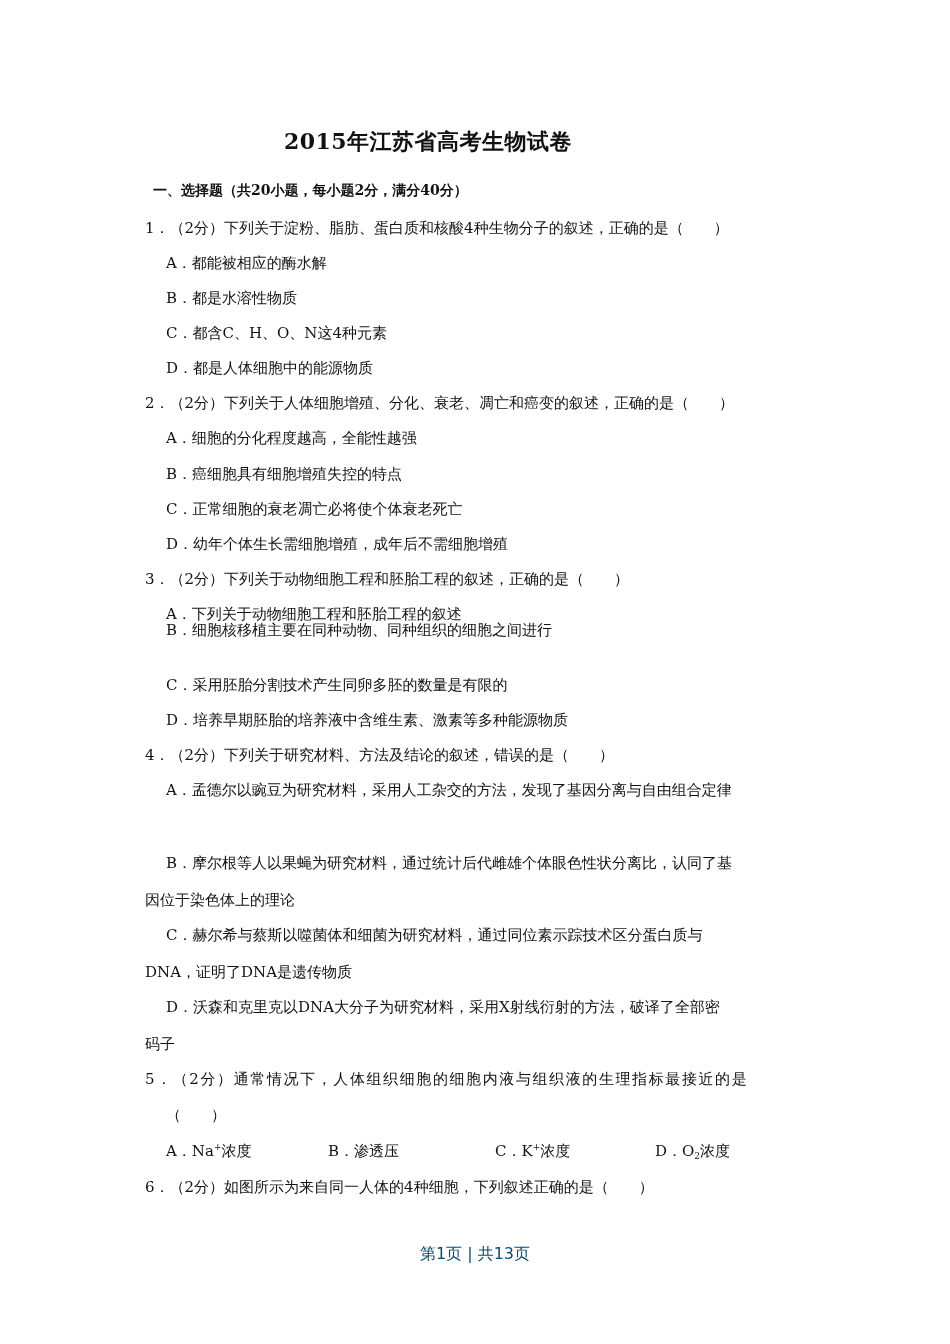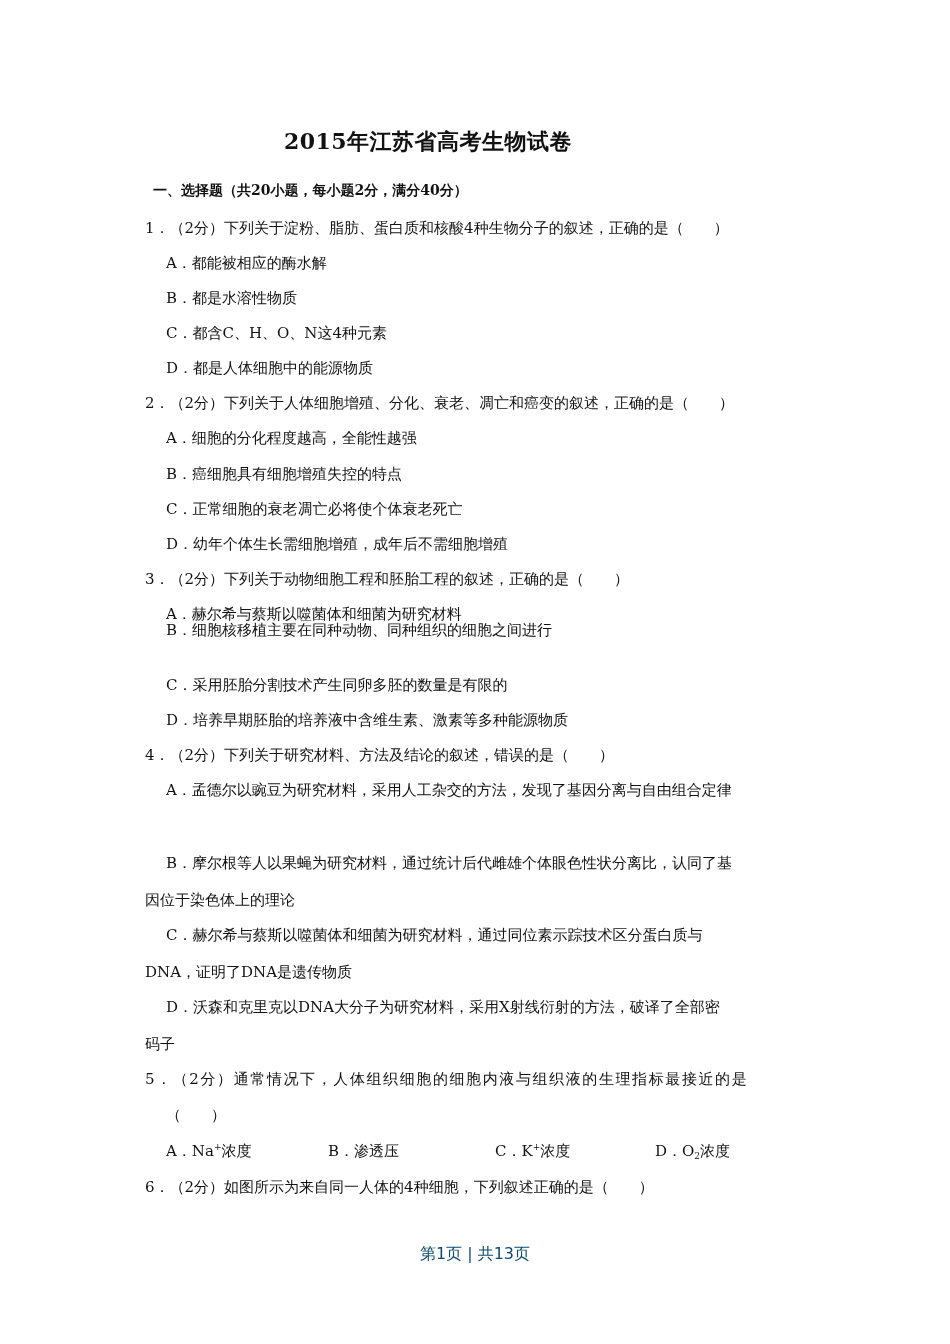--- a/index.html
+++ b/index.html
@@ -30,21 +30,21 @@
   <div class="line opt" style="top:323px">C．都含C、H、O、N这4种元素</div>
   <div class="line opt" style="top:358px">D．都是人体细胞中的能源物质</div>
 
   <div class="line q" style="top:393px"><span>2．</span><span>（2分）下列关于人体细胞增殖、分化、衰老、凋亡和癌变的叙述，正确的是（　　）</span></div>
   <div class="line opt" style="top:428px">A．细胞的分化程度越高，全能性越强</div>
   <div class="line opt" style="top:464px">B．癌细胞具有细胞增殖失控的特点</div>
   <div class="line opt" style="top:499px">C．正常细胞的衰老凋亡必将使个体衰老死亡</div>
   <div class="line opt" style="top:534px">D．幼年个体生长需细胞增殖，成年后不需细胞增殖</div>
 
   <div class="line q" style="top:569px"><span>3．</span><span>（2分）下列关于动物细胞工程和胚胎工程的叙述，正确的是（　　）</span></div>
-  <div class="line opt" style="top:604px">A．赫尔希与蔡斯以噬菌体和细菌为研究材料</div>
+  <div class="line opt" style="top:604px">A．下列关于动物细胞工程和胚胎工程的叙述</div>
   <div class="line opt" style="top:620px">B．细胞核移植主要在同种动物、同种组织的细胞之间进行</div>
   <div class="line opt" style="top:675px">C．采用胚胎分割技术产生同卵多胚的数量是有限的</div>
   <div class="line opt" style="top:710px">D．培养早期胚胎的培养液中含维生素、激素等多种能源物质</div>
 
   <div class="line q" style="top:745px"><span>4．</span><span>（2分）下列关于研究材料、方法及结论的叙述，错误的是（　　）</span></div>
   <div class="line opt" style="top:780px">A．孟德尔以豌豆为研究材料，采用人工杂交的方法，发现了基因分离与自由组合定律</div>
   <div class="line opt" style="top:853px">B．摩尔根等人以果蝇为研究材料，通过统计后代雌雄个体眼色性状分离比，认同了基</div>
   <div class="line cont" style="top:890px">因位于染色体上的理论</div>
   <div class="line opt" style="top:925px">C．赫尔希与蔡斯以噬菌体和细菌为研究材料，通过同位素示踪技术区分蛋白质与</div>
   <div class="line cont" style="top:962px">DNA，证明了DNA是遗传物质</div>

